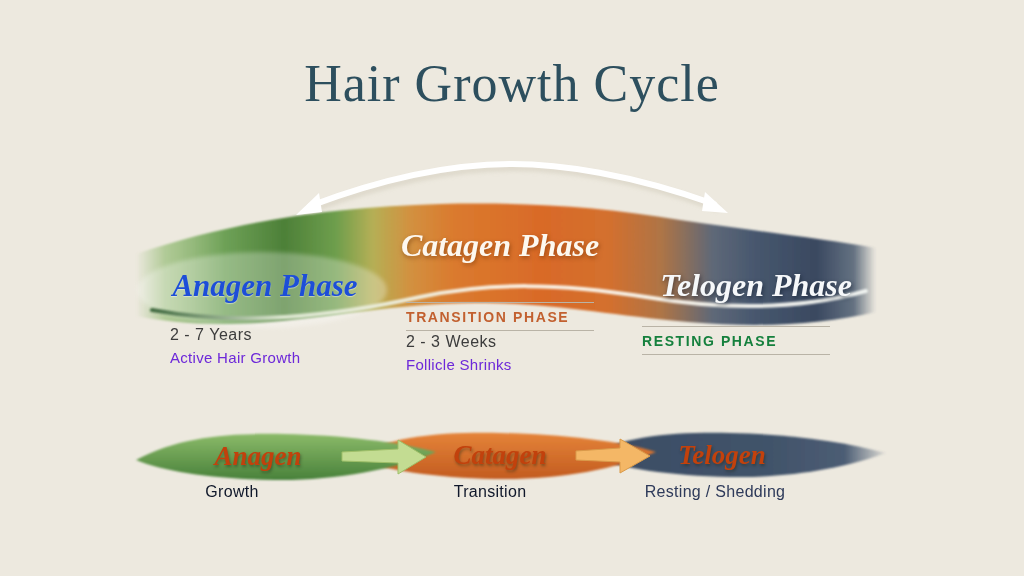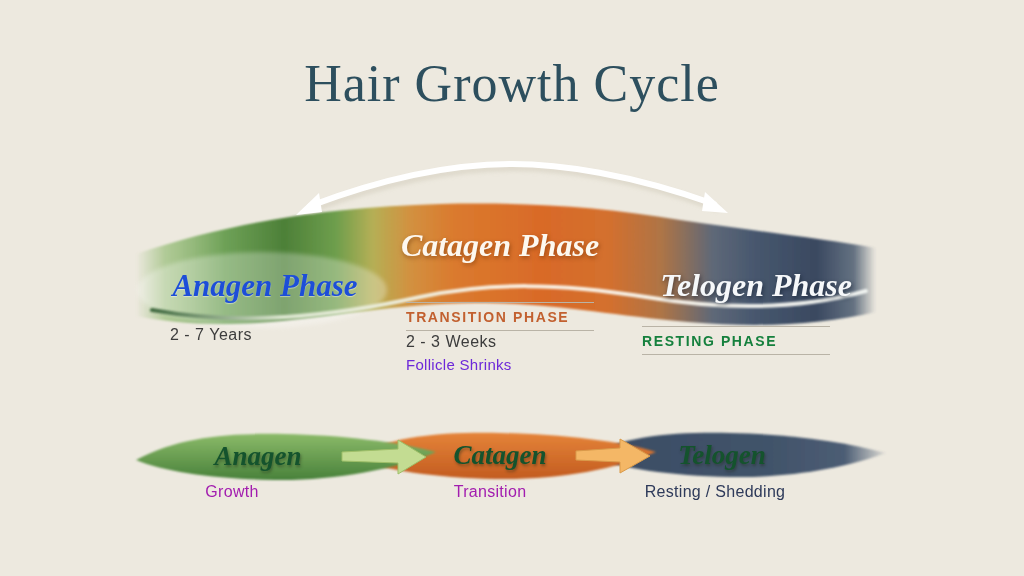--- a/index.html
+++ b/index.html
@@ -58,31 +58,31 @@
     margin-top:2px;font-size:16px;color:#3C3C3C;letter-spacing:.5px;
   }
   .detail-col .description{
     margin-top:5px;font-size:15px;color:#6d28d9;letter-spacing:.3px;
   }
 
   .flow-label{
     position:absolute;text-align:center;
     font-family:"Liberation Serif", serif;
     font-style:italic;font-weight:600;
-    font-size:27px;color:#14532d;
+    font-size:27px;color:#c2410c;
     text-shadow:1px 2px 3px rgba(30,40,25,0.45);
     white-space:nowrap;
   }
   .flow-label.anagen{left:168px;top:441px;width:180px;}
   .flow-label.catagen{left:410px;top:440px;width:180px;}
   .flow-label.telogen{left:632px;top:440px;width:180px;}
 
   .flow-sub{
     position:absolute;text-align:center;
-    font-size:16px;color:#a21caf;letter-spacing:.3px;
+    font-size:16px;color:#0f172a;letter-spacing:.3px;
     white-space:nowrap;
   }
   .flow-sub.anagen{left:142px;top:483px;width:180px;}
   .flow-sub.catagen{left:400px;top:483px;width:180px;}
   .flow-sub.telogen{left:605px;top:483px;width:220px;color:#2E3A5A;}
 </style>
 </head>
 <body>
 
 <div class="stage">
@@ -183,20 +183,21 @@
   </svg>
 
   <div class="page-title">Hair Growth Cycle</div>
 
   <div class="ribbon-label anagen">Anagen Phase</div>
   <div class="ribbon-label catagen">Catagen Phase</div>
   <div class="ribbon-label telogen">Telogen Phase</div>
 
   <div class="detail-col anagen">
     <div class="duration">2 - 7 Years</div>
+    <div class="description">Active Hair Growth</div>
   </div>
 
   <div class="detail-col catagen">
     <span class="heading">TRANSITION PHASE</span>
     <div class="duration">2 - 3 Weeks</div>
     <div class="description">Follicle Shrinks</div>
   </div>
 
   <div class="detail-col telogen">
     <span class="heading">RESTING PHASE</span>

